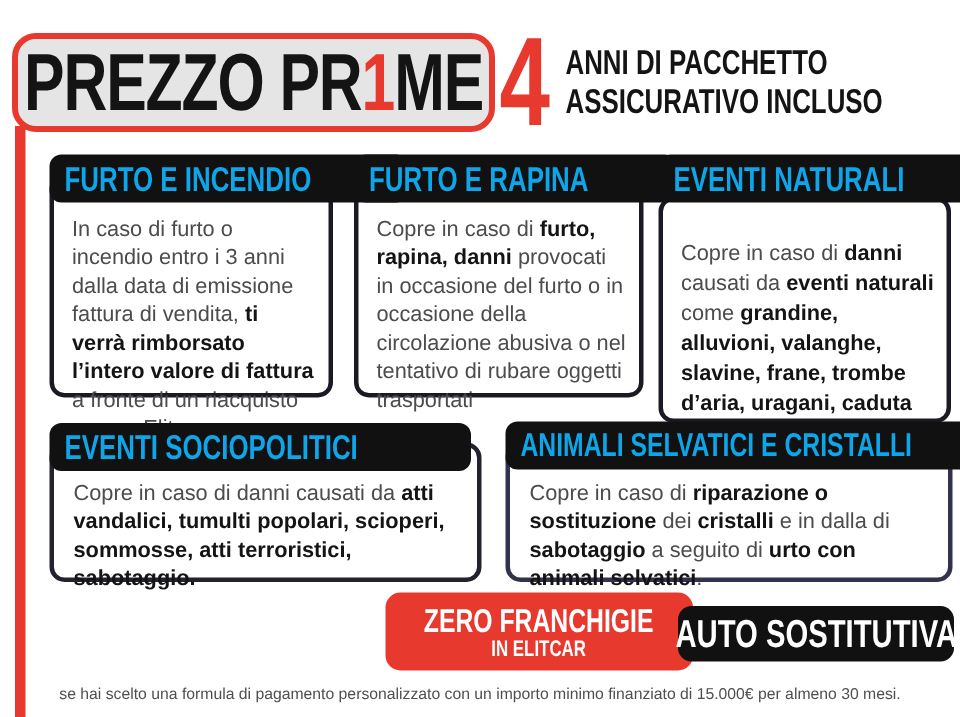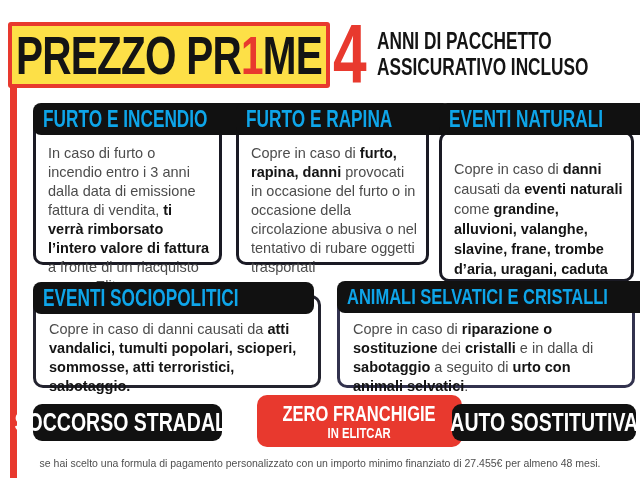--- a/index.html
+++ b/index.html
@@ -15,21 +15,21 @@
     font-family:"Liberation Sans",sans-serif;overflow:hidden;
   }
   
   .cond{display:inline-block;transform:scaleX(0.75);transform-origin:left center;white-space:nowrap;}
   .cond.center{transform-origin:center center;}
 
   .red-line{position:absolute;left:10px;top:84px;width:7px;height:394px;background:var(--red);}
 
   .header-box{
     position:absolute;left:8px;top:22px;width:322px;height:66px;
-    border:4px solid var(--red);border-radius:3px;background:#fde047;
+    border:4px solid var(--red);border-radius:16px;background:#e5e5e5;
     display:flex;align-items:center;justify-content:center;
   }
   .header-title{font-weight:bold;font-size:54px;color:var(--ink);letter-spacing:-1px;line-height:1;}
   .rich .red{color:var(--red);}
   .rich .b{font-weight:bold;color:var(--ink);}
 
   .big-number{
     position:absolute;left:333px;top:20px;font-size:84px;font-weight:bold;
     color:var(--red);line-height:0.82;transform:scaleX(0.72);transform-origin:left top;
   }
@@ -125,26 +125,23 @@
     <span class="cond">ANIMALI SELVATICI E CRISTALLI</span>
   </div>
 
   <div class="card card4 slate">
     <p class="rich"><span>Copre in caso di danni causati da </span><span class="b">atti vandalici, tumulti popolari, scioperi, sommosse, atti terroristici, sabotaggio.</span></p>
   </div>
   <div class="card card5 navy">
     <p class="rich"><span>Copre in caso di </span><span class="b">riparazione o sostituzione</span><span> dei </span><span class="b">cristalli</span><span> e in dalla di </span><span class="b">sabotaggio</span><span> a seguito di </span><span class="b">urto con animali selvatici</span><span>.</span></p>
   </div>
 
-  <div class="bottom-badge soccorso">
-    <span class="cond center">SOCCORSO STRADALE</span>
-  </div>
   <div class="zero-badge">
     <span class="zero-line1"><span class="cond center">ZERO FRANCHIGIE</span></span>
     <span class="zero-line2"><span class="cond center">IN ELITCAR</span></span>
   </div>
   <div class="bottom-badge auto">
     <span class="cond center">AUTO SOSTITUTIVA</span>
   </div>
 
-  <div class="footnote">se hai scelto una formula di pagamento personalizzato con un importo minimo finanziato di 27.455€ per almeno 48 mesi.</div>
+  <div class="footnote">se hai scelto una formula di pagamento personalizzato con un importo minimo finanziato di 15.000€ per almeno 30 mesi.</div>
 
 </div>
 
 </body></html>

